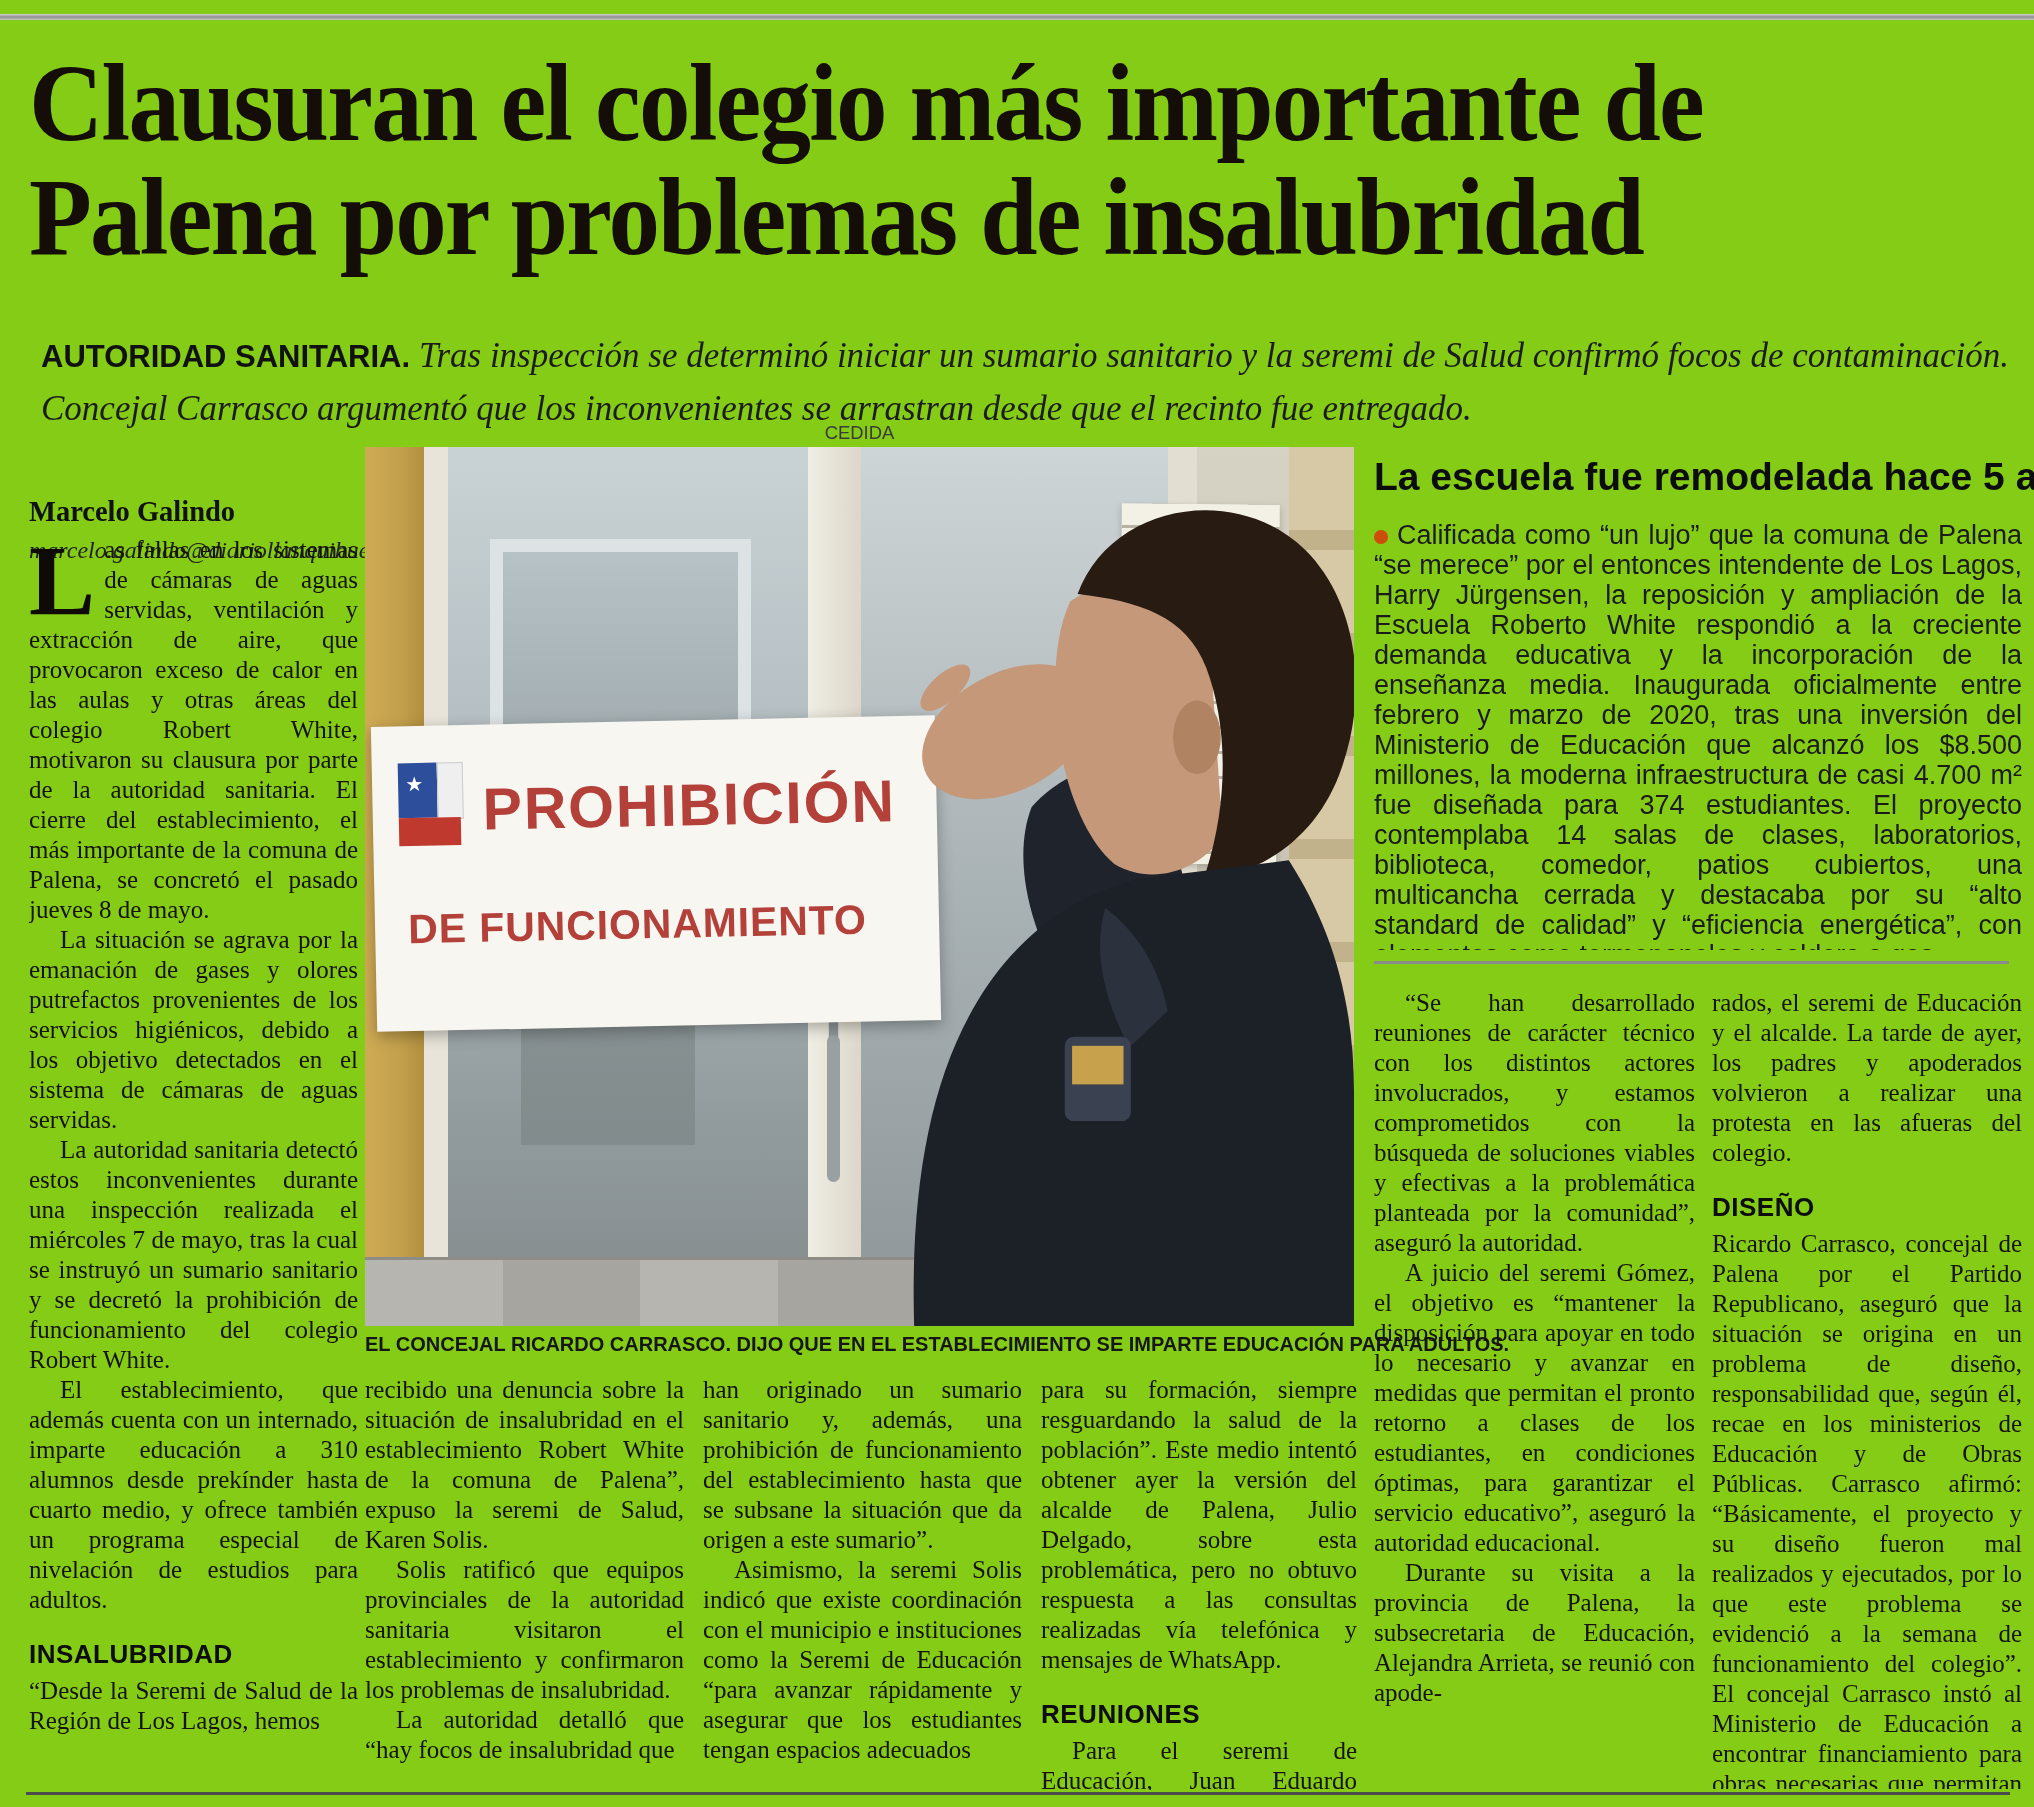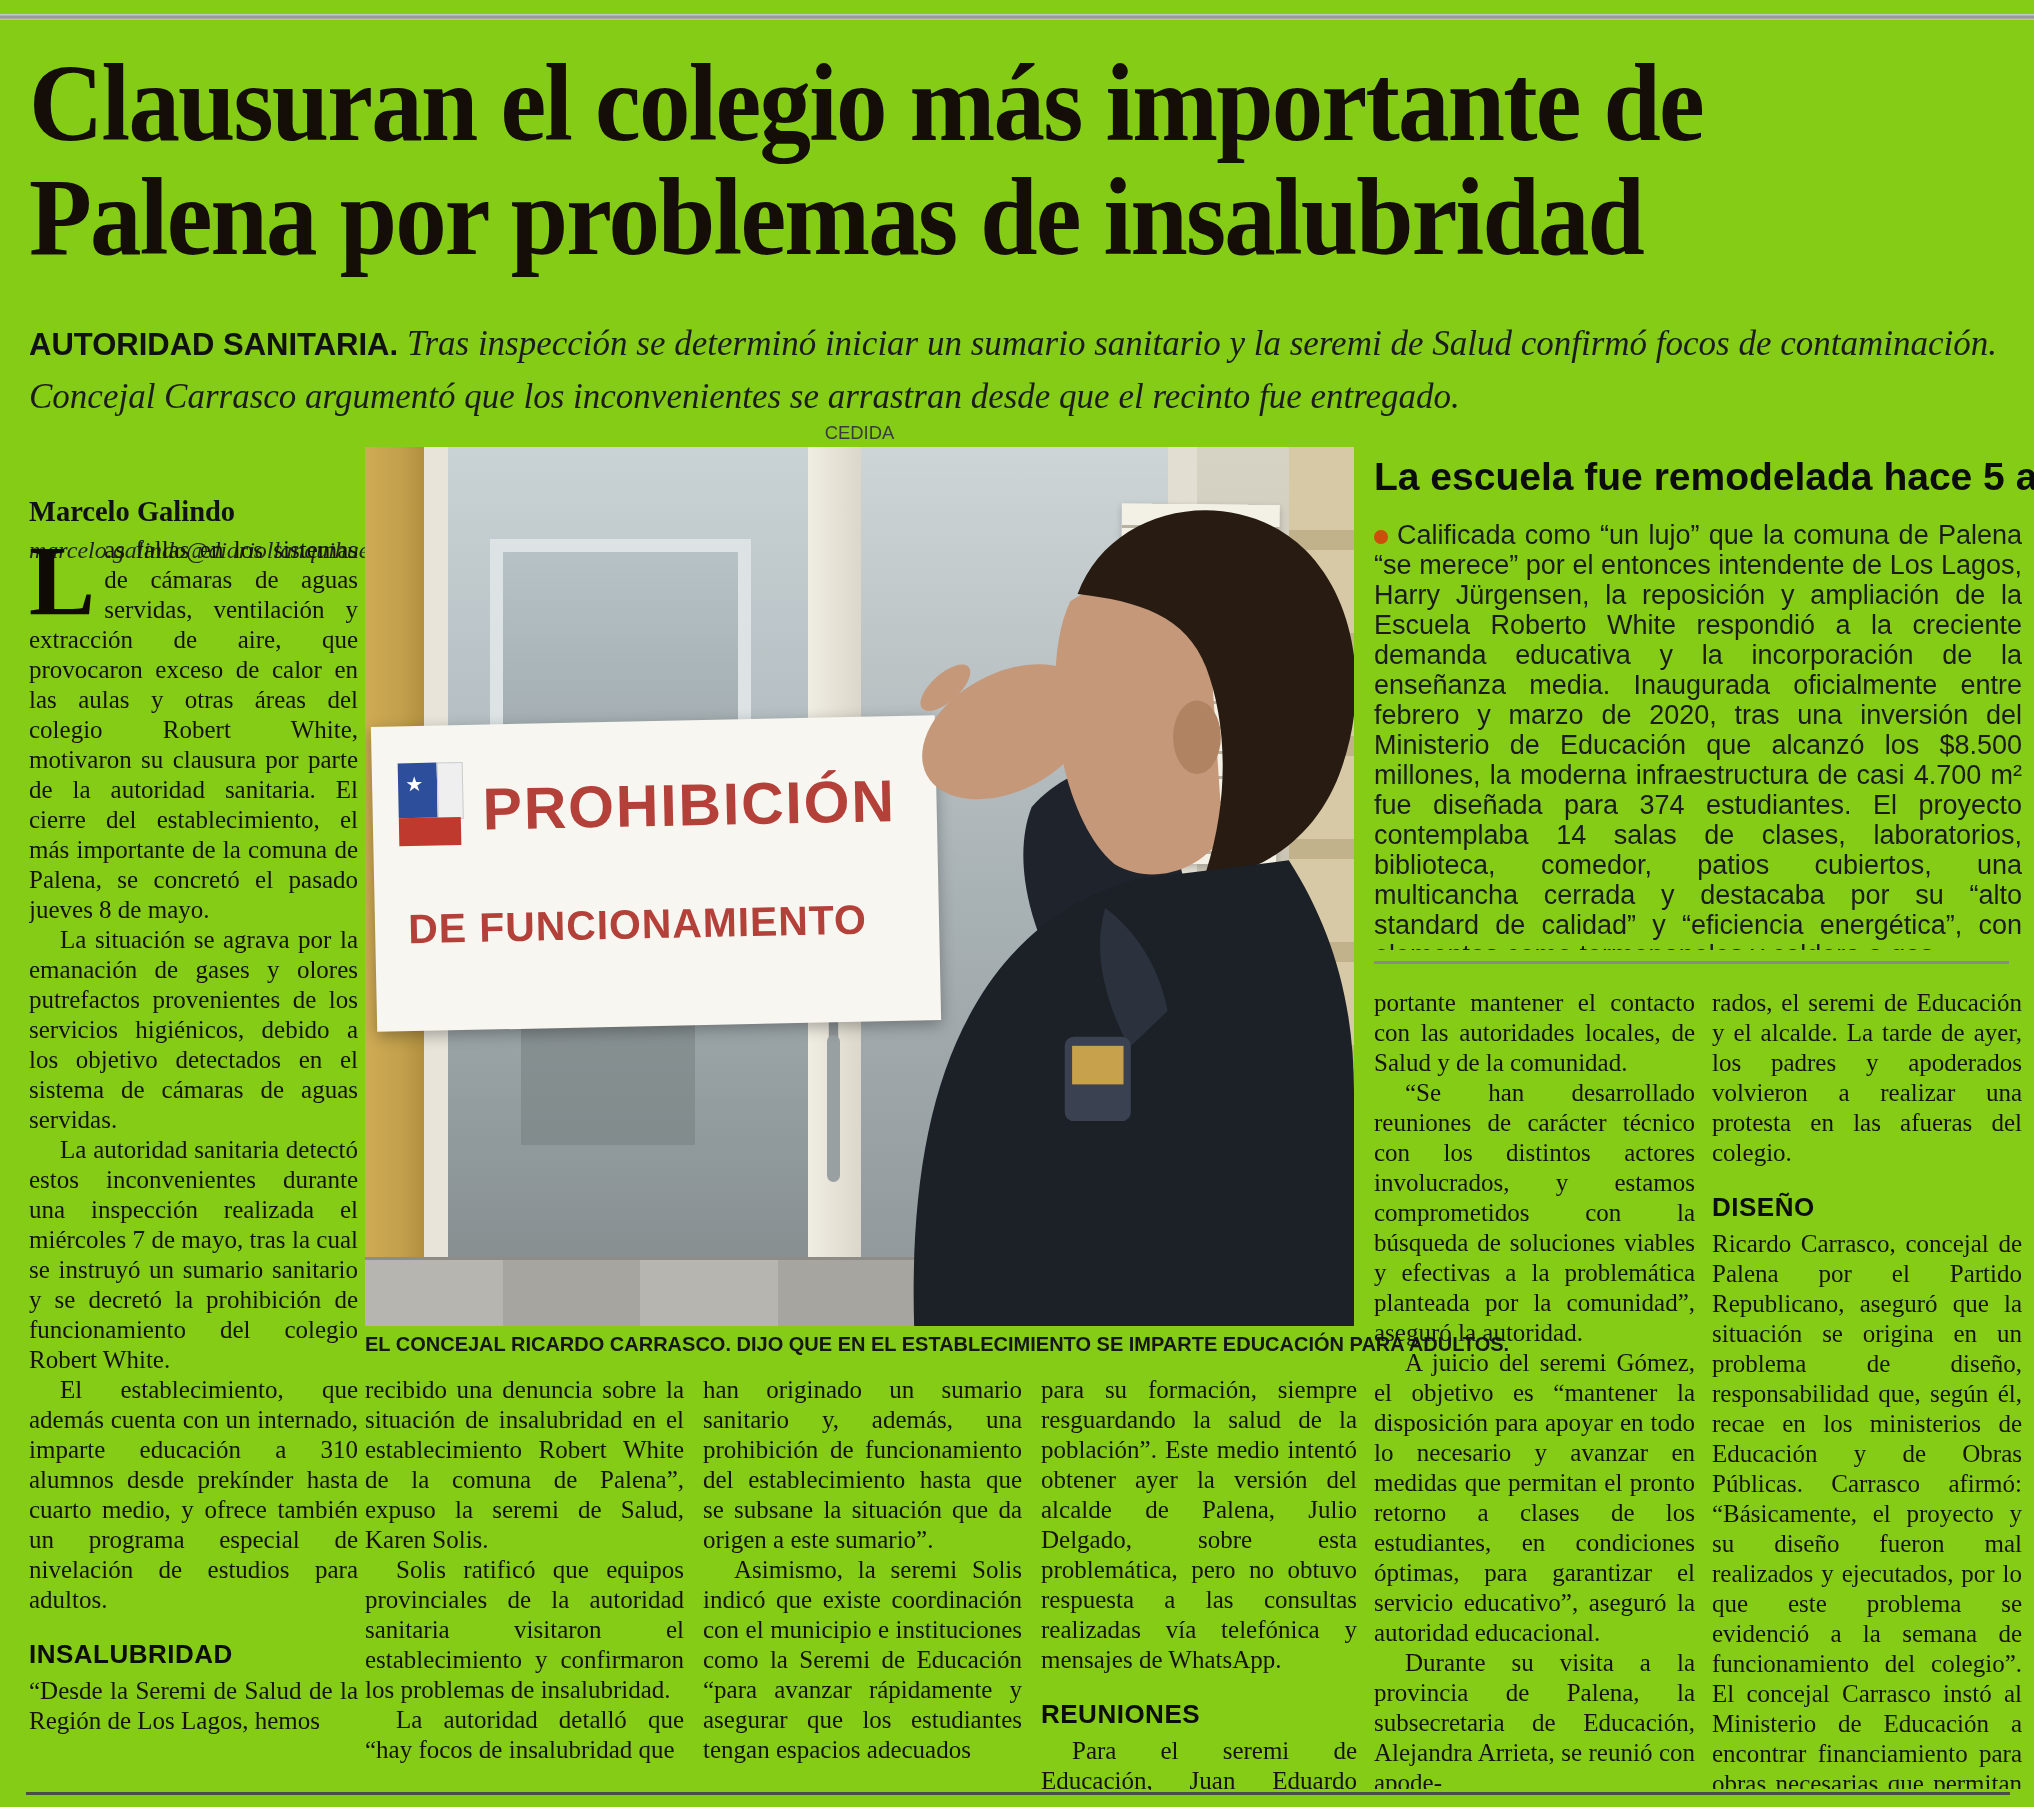--- a/index.html
+++ b/index.html
@@ -6,21 +6,21 @@
   .canvas{position:relative;width:2035px;height:1807px;background:#84cc16;overflow:hidden;
           font-family:"Liberation Serif","DejaVu Serif",serif;color:#17100b;}
   .top-rule{position:absolute;left:0;top:13.8px;width:2035px;height:6.4px;
             background:linear-gradient(#d2d2d2,#8f8f8f 50%,#c6c6c6);}
   .bottom-rule{position:absolute;left:26px;top:1792px;width:1984px;height:2.8px;background:#4c4c4c;}
 
   .headline{position:absolute;left:29px;top:42px;width:1974px;margin:0;
             font-size:103px;line-height:114px;font-weight:bold;letter-spacing:-1.8px;color:#140d08;}
   .headline span{display:block;transform:scaleY(1.06);transform-origin:top left;}
 
-  .kicker{position:absolute;left:29px;top:318px;width:1979px;margin:0;
+  .kicker{position:absolute;left:29px;top:318px;width:1979px;margin:12px;
           font-size:35px;line-height:52px;color:#1c1c1c;}
   .kicker-label{font-family:"Liberation Sans","DejaVu Sans",sans-serif;font-weight:bold;
                 font-style:normal;font-size:31px;letter-spacing:0px;color:#111;}
   .kicker-text{font-style:italic;}
 
   .byline{position:absolute;left:29px;top:473px;width:331px;margin-top:23px;}
   .byline-name{font-size:28.5px;font-weight:bold;color:#111;}
   .byline-email{font-size:24px;font-style:italic;margin-top:9.2px;color:#222;}
 
   .bodycol{position:absolute;font-size:25px;line-height:30px;text-align:justify;
@@ -190,21 +190,20 @@
     <p class="ind">Para el seremi de Educación, Juan Eduardo Gómez, es im-</p>
   </div>
 
   <div class="sidebar-title">La escuela fue remodelada hace 5 años</div>
   <p class="sidebar-text">
     <span class="bullet-dot"></span><span>Calificada como “un lujo” que la comuna de Palena “se merece” por el entonces intendente de Los Lagos, Harry Jürgensen, la reposición y ampliación de la Escuela Roberto White respondió a la creciente demanda educativa y la incorporación de la enseñanza media. Inaugurada oficialmente entre febrero y marzo de 2020, tras una inversión del Ministerio de Educación que alcanzó los $8.500 millones, la moderna infraestructura de casi 4.700 m² fue diseñada para 374 estudiantes. El proyecto contemplaba 14 salas de clases, laboratorios, biblioteca, comedor, patios cubiertos, una multicancha cerrada y destacaba por su “alto standard de calidad” y “eficiencia energética”, con elementos como termopaneles y caldera a gas.</span>
   </p>
   <div class="sidebar-rule"></div>
 
   <div class="bodycol col5">
-    <p>portante mantener el contacto con las autoridades locales, de Salud y de la comunidad.</p>
     <p class="ind">“Se han desarrollado reuniones de carácter técnico con los distintos actores involucrados, y estamos comprometidos con la búsqueda de soluciones viables y efectivas a la problemática planteada por la comunidad”, aseguró la autoridad.</p>
     <p class="ind">A juicio del seremi Gómez, el objetivo es “mantener la disposición para apoyar en todo lo necesario y avanzar en medidas que permitan el pronto retorno a clases de los estudiantes, en condiciones óptimas, para garantizar el servicio educativo”, aseguró la autoridad educacional.</p>
     <p class="ind">Durante su visita a la provincia de Palena, la subsecretaria de Educación, Alejandra Arrieta, se reunió con apode-</p>
   </div>
 
   <div class="bodycol col6">
     <p>rados, el seremi de Educación y el alcalde. La tarde de ayer, los padres y apoderados volvieron a realizar una protesta en las afueras del colegio.</p>
     <h3 class="subhead">DISEÑO</h3>
     <p><span>Ricardo Carrasco, concejal de Palena por el Partido Republicano, aseguró que la situación se origina en un problema de diseño, responsabilidad que, según él, recae en los ministerios de Educación y de Obras Públicas. Carrasco afirmó: “Básicamente, el proyecto y su diseño fueron mal realizados y ejecutados, por lo que este problema se evidenció a la semana de funcionamiento del colegio”. El concejal Carrasco instó al Ministerio de Educación a encontrar financiamiento para obras necesarias que permitan superar estos problemas.</span> </p>
   </div>

